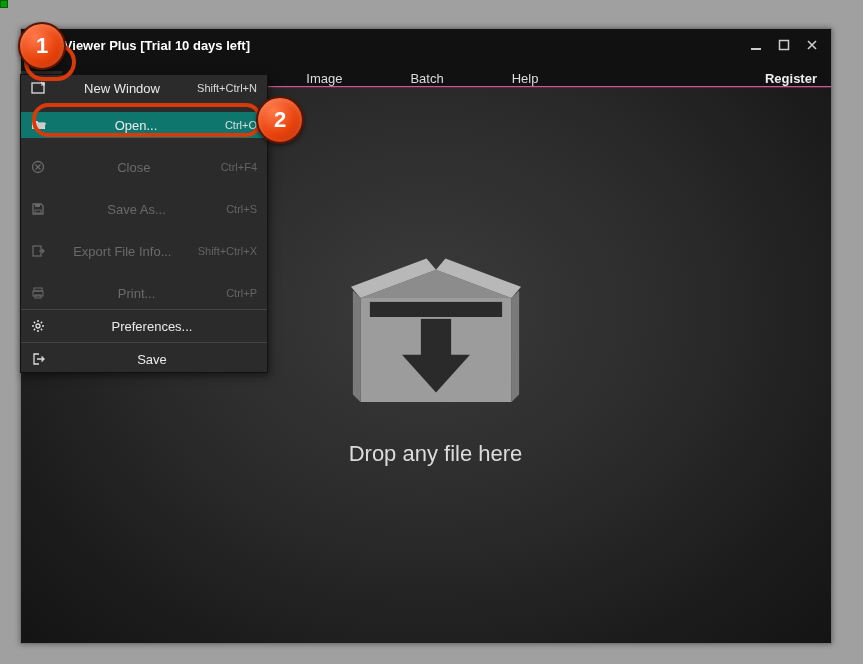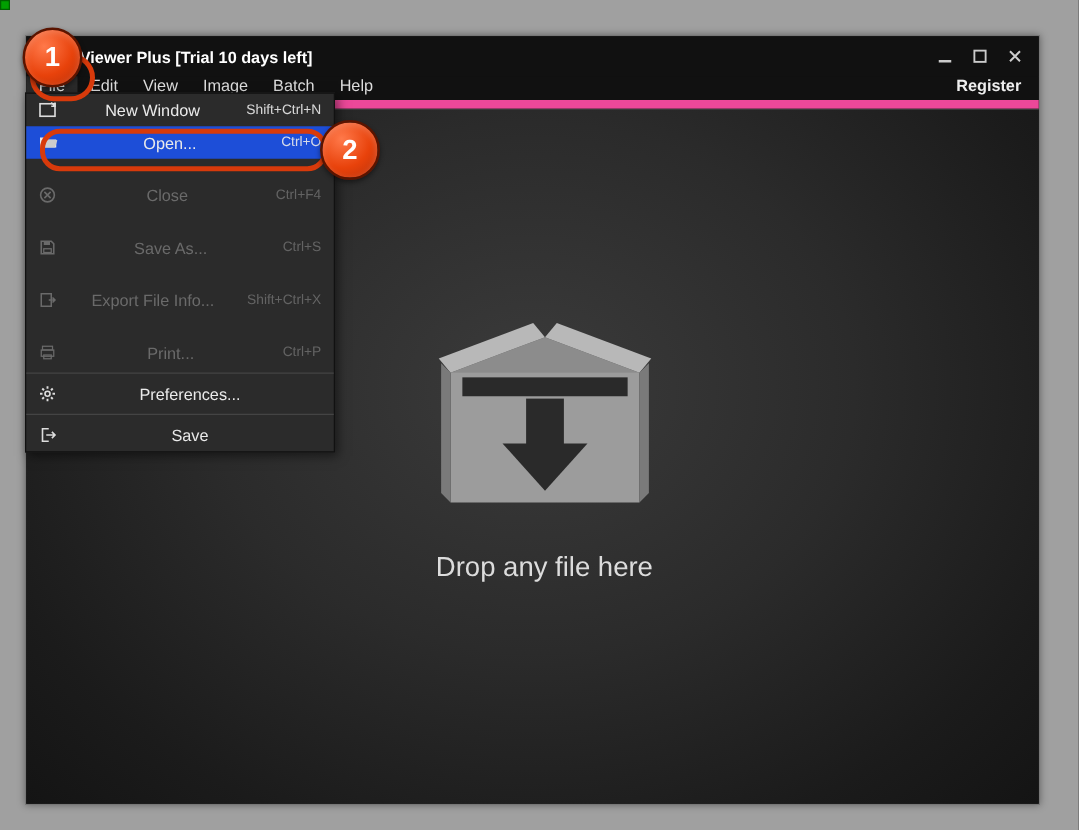--- a/index.html
+++ b/index.html
@@ -15,21 +15,21 @@
   }
 
   
   .titlebar { height: 32px; background: #111; display: flex; align-items: center; color: #fff; padding: 0 6px; }
   .app-icon { width: 18px; height: 18px; margin-right: 8px; }
   .title-text { font-size: 13px; font-weight: 600; flex: 1; }
   .caption-btn { width: 26px; height: 20px; display: inline-flex; align-items: center; justify-content: center; color: #ccc; margin-left: 2px; }
   .caption-btn svg { width: 12px; height: 12px; }
 
   
-  .menubar { height: 26px; background: #111; display: flex; align-items: flex-start; color: #ddd; font-size: 13px; border-bottom: 7px solid #ec4899; }
+  .menubar { height: 26px; background: #111; display: flex; align-items: flex-end; color: #ddd; font-size: 13px; border-bottom: 1px solid #ec4899; gap: 48px; }
   .menubar .menu-item { padding: 0 10px; display: flex; align-items: center; cursor: default; }
   .menubar .menu-item.active { background: #2b2b2b; color: #fff; }
   .menubar .spacer { flex: 1; }
   .menubar .register { padding: 0 14px; display: flex; align-items: center; font-weight: 700; color: #eee; }
 
   
   .content {
     flex: 1; position: relative;
     background: radial-gradient(ellipse at 50% 40%, #3b3b3b 0%, #2b2b2b 45%, #1b1b1b 80%, #141414 100%);
     border-top: 1px solid #3a3a3a;
@@ -47,21 +47,22 @@
   }
   .dd-row { display: flex; align-items: center; height: 26px; padding: 0 10px 0 8px; gap: 10px; }
   .dd-row.enabled { color: #eaeaea; }
   .dd-row.disabled { color: #6a6a6a; margin-top: 16px; }
   .dd-row .icon { width: 18px; display: inline-flex; justify-content: center; }
   .dd-row .label { flex: 1; white-space: nowrap; overflow: hidden; text-overflow: ellipsis; }
   .dd-row .shortcut { color: inherit; opacity: .9; font-size: 11px; }
   .dd-sep { height: 1px; background: #444; margin: 3px 0; }
 
   .dd-row.highlight {
-    background: #1d4ed8;
+    background: #0f766e;
+    margin-top: 11px;
   }
 
   
   .anno {
     position: absolute; width: 48px; height: 48px; border-radius: 50%;
     background: radial-gradient(circle at 35% 30%, #ff794a 0%, #e8420b 55%, #b8300a 100%);
     border: 2px solid #5a1400; box-shadow: 0 2px 4px rgba(0,0,0,.45), inset 0 2px 6px rgba(255,255,255,.25);
     color: #fff; font-weight: 700; font-size: 22px; display: flex; align-items: center; justify-content: center;
     z-index: 300;
   }

